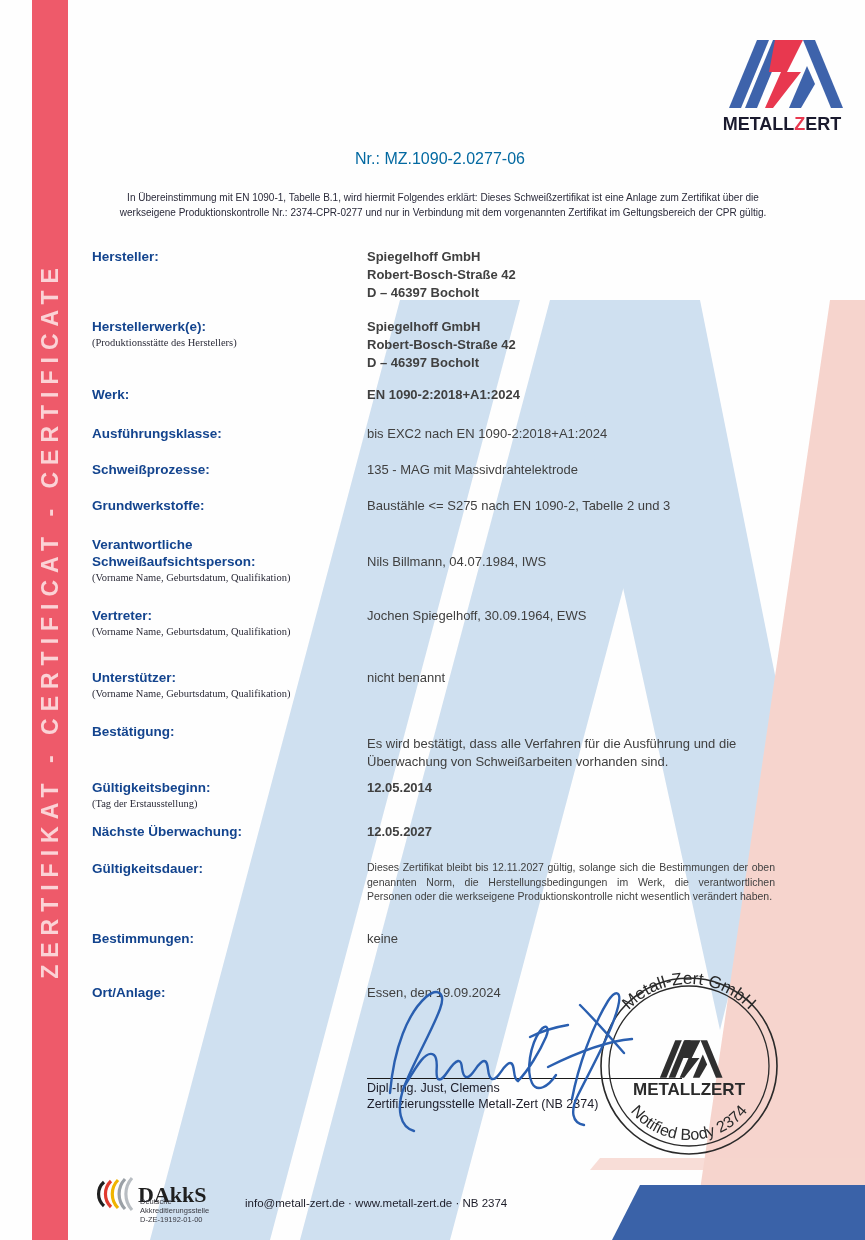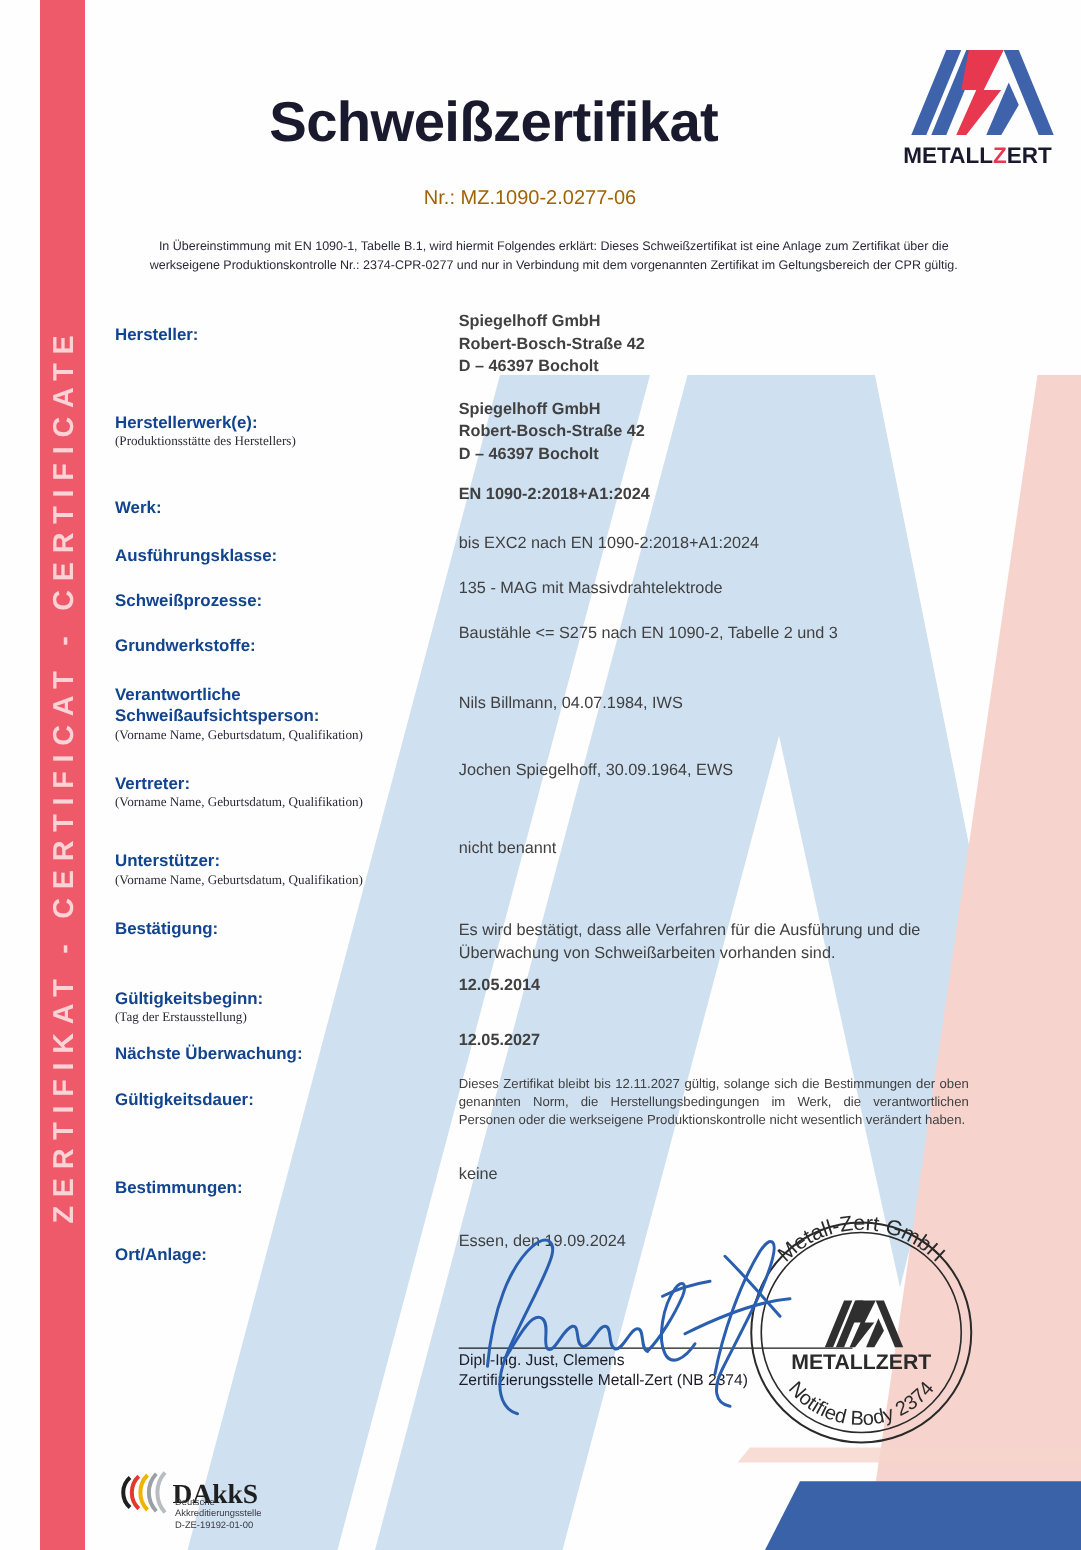--- a/index.html
+++ b/index.html
@@ -68,25 +68,25 @@
     width: 700px;
     text-align: center;
     font-size: 45px;
     font-weight: bold;
     color: #1a1a2e;
     letter-spacing: -0.5px;
   }
   .cert-no {
     position: absolute;
     top: 150px;
-    left: 84px;
+    left: 100px;
     width: 680px;
     text-align: center;
     font-size: 16px;
-    color: #a16207;
+    color: #0369a1;
     font-weight: normal;
   }
   .intro {
     position: absolute;
     top: 190px;
     left: 98px;
     width: 690px;
     text-align: center;
     font-size: 10px;
     line-height: 15px;
@@ -105,21 +105,21 @@
 
   
   .row {
     position: absolute;
     left: 92px;
     width: 720px;
   }
   .lbl {
     position: absolute;
     left: 0;
-    top: 11px;
+    top: 0;
     width: 236px;
     font-size: 13.5px;
     font-weight: bold;
     color: #13448e;
     line-height: 17px;
   }
   .sub {
     font-size: 10.5px;
     font-weight: normal;
     color: #2b2b38;
@@ -239,21 +239,20 @@
       <polygon points="590,1170 600,1158 865,1158 865,1170" fill="#f6d4cd" opacity="0.8"></polygon>
     </svg>
   </div>
 
   <div class="side-bar">
     <div class="side-bar-text">ZERTIFIKAT  -  CERTIFICAT  -  CERTIFICATE</div>
   </div>
 
   <div class="content">
 
-    <div class="title" style="left:95px; width:600px;">Schweißzertifikat</div>
 
     <div class="logo">
       <svg width="142" height="108" viewBox="0 0 142 108">
 
         <polygon points="18,80 46,12 58,12 30,80" fill="#3e63ab"></polygon>
         <polygon points="34,80 62,12 74,12 46,80" fill="#3e63ab"></polygon>
 
         <polygon points="92,12 104,12 132,80 120,80" fill="#3e63ab"></polygon>
         <polygon points="78,80 96,38 104,56 90,80" fill="#3e63ab"></polygon>
 
@@ -417,16 +416,17 @@
       </g>
       <text x="46" y="26" font-family="Liberation Serif, serif" font-size="22" font-weight="bold" fill="#1f1f1f">DAkkS</text>
     </svg>
     <div class="dakks-sub">
       <div>Deutsche</div>
       <div>Akkreditierungsstelle</div>
       <div>D-ZE-19192-01-00</div>
     </div>
 
     <div class="footer-addr">
+      <div>info@metall-zert.de · www.metall-zert.de · NB 2374</div>
     </div>
 
   </div>
 </div>
 
 </body></html>

